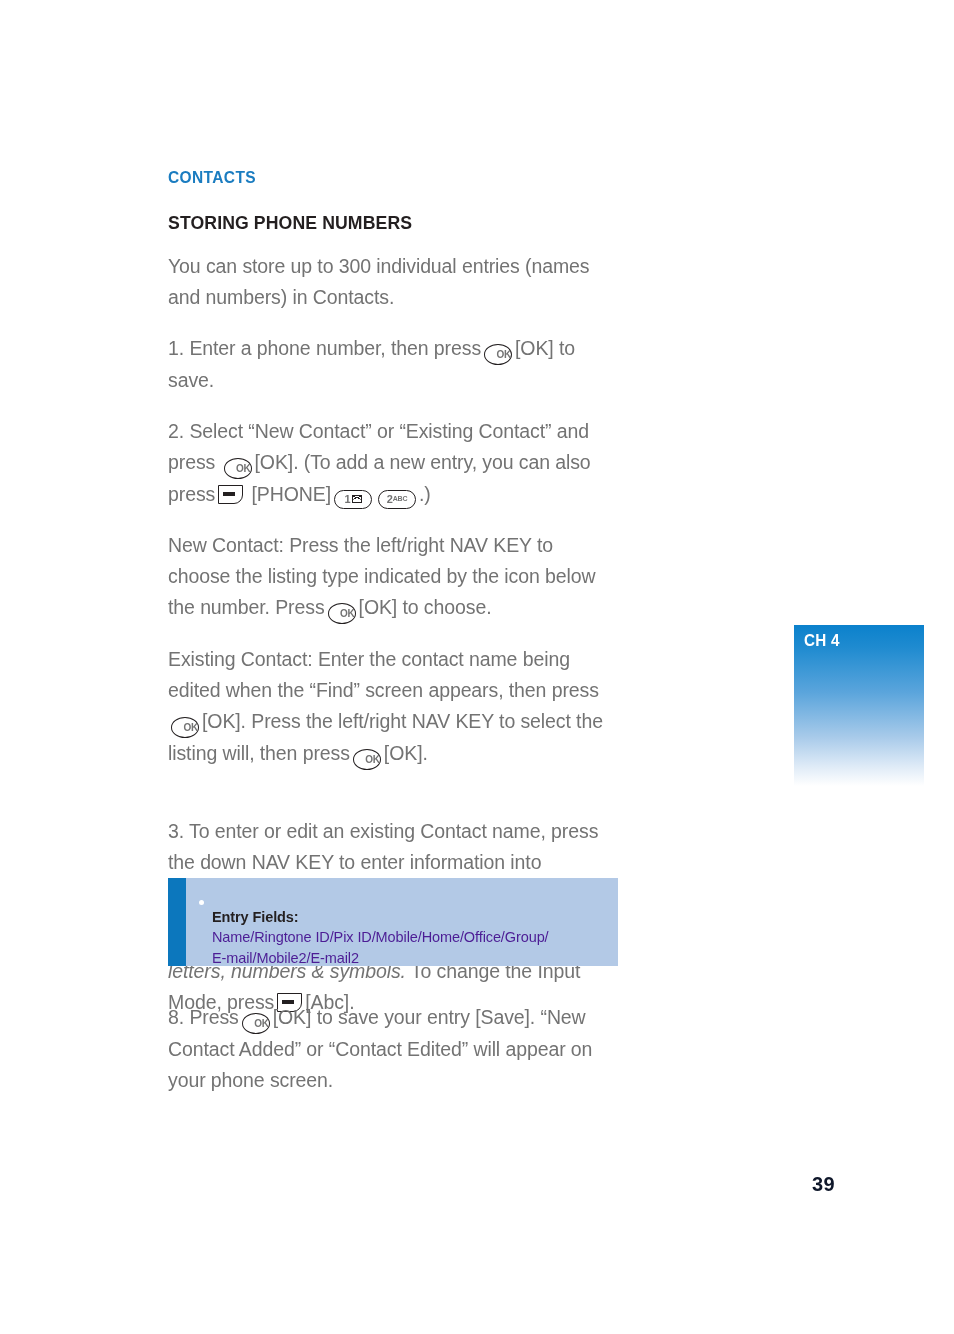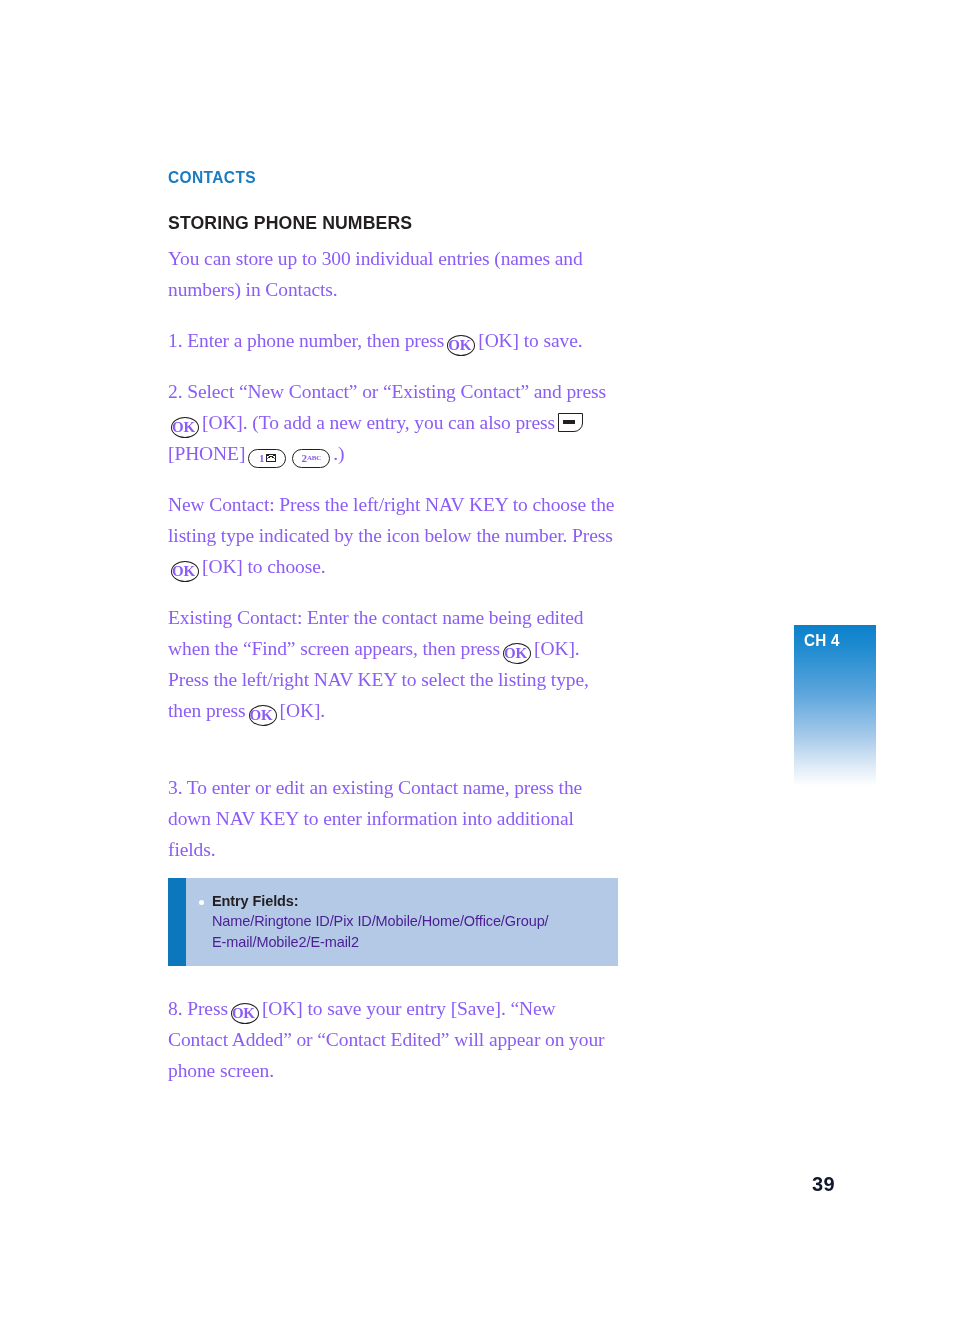--- a/index.html
+++ b/index.html
@@ -47,46 +47,45 @@
     color: #231f20;
     margin: 0 0 8px 0;
     line-height: 1.2;
     transform: scaleX(0.93);
     transform-origin: left center;
   }
 
   p.body {
     font-size: 19.5px;
     line-height: 31px;
-    margin: 7px 0 20px 0;
-    color: #8b5cf6;
+    margin: 16px 0 20px 0;
+    color: #737373;
     letter-spacing: -0.1px;
-    font-family: Liberation Serif, serif;
   }
   p.body.tight { margin-bottom: 0; }
   p.body.gap-lg { margin-bottom: 46px; }
 
   .italic { font-style: italic; }
 
   
   .key {
     display: inline-block;
     vertical-align: -4px;
     position: relative;
   }
 
   
   .key-ok {
     width: 28px;
     height: 21px;
     border: 1.6px solid #231f20;
     border-radius: 50%;
-    text-align: left;
+    text-align: right;
     line-height: 19px;
-    font-size: 15px;
+    font-size: 10px;
     font-weight: 700;
     letter-spacing: -0.2px;
     margin: 0 3px;
     vertical-align: -3px;
     box-sizing: border-box;
   }
 
   
   .key-num {
     min-width: 38px;
@@ -182,36 +181,38 @@
     height: 5px;
     border-radius: 50%;
     background: #ffffff;
   }
   .callout-title {
     font-size: 14.5px;
     font-weight: 700;
     color: #231f20;
     line-height: 19px;
     letter-spacing: -0.1px;
+    margin-top: 16px;
   }
   .callout-text {
     font-size: 14.5px;
     line-height: 21px;
     color: #4c1d95;
     letter-spacing: -0.1px;
   }
 
   
   .chapter-tab {
     position: absolute;
     left: 794px;
     top: 625px;
     width: 82px;
     height: 161px;
     background: linear-gradient(to bottom, #0b81cc 0%, #1f8bd0 14%, #5ba5dc 42%, #a9cbea 70%, #dfebf7 88%, #ffffff 100%);
+    padding-left: 48px;
   }
   .chapter-tab-label {
     position: absolute;
     left: 10px;
     top: 7px;
     color: #ffffff;
     font-size: 16px;
     font-weight: 600;
     letter-spacing: 0.3px;
     transform: scaleX(0.95);
@@ -250,21 +251,21 @@
       <span>2. Select “New Contact” or “Existing Contact” and press</span>
       <span class="key key-ok">OK</span><span>[OK]. (To add a new entry, you can also press</span><span class="key key-soft"></span>
       <span>[PHONE]</span><span class="key key-num"><span>1</span><span class="env"></span></span><span class="key key-num"><span>2</span><span class="sup">ABC</span></span><span>.)</span>
     </p>
 
     <p class="body">
       <span>New Contact: Press the left/right NAV KEY to choose the listing type indicated by the icon below the number. Press</span><span class="key key-ok">OK</span><span>[OK] to choose.</span>
     </p>
 
     <p class="body gap-lg">
-      <span>Existing Contact: Enter the contact name being edited when the “Find” screen appears, then press</span><span class="key key-ok">OK</span><span>[OK]. Press the left/right NAV KEY to select the listing type, then press</span><span class="key key-ok">OK</span><span>[OK].</span>
+      <span>Existing Contact: Enter the contact name being edited when the “Find” screen appears, then press</span><span class="key key-ok">OK</span><span>[OK]. Press the left/right NAV KEY to select the listing will, then press</span><span class="key key-ok">OK</span><span>[OK].</span>
     </p>
 
     <p class="body tight">3. To enter or edit an existing Contact name, press the down NAV KEY to enter information into additional fields.</p>
 
     <p class="body">
       <span class="italic">Please refer to Page 32 for more details on entering letters, numbers &amp; symbols.</span>
       <span>To change the Input Mode, press</span><span class="key key-soft"></span><span>[Abc].</span>
     </p>
 
   </div>

